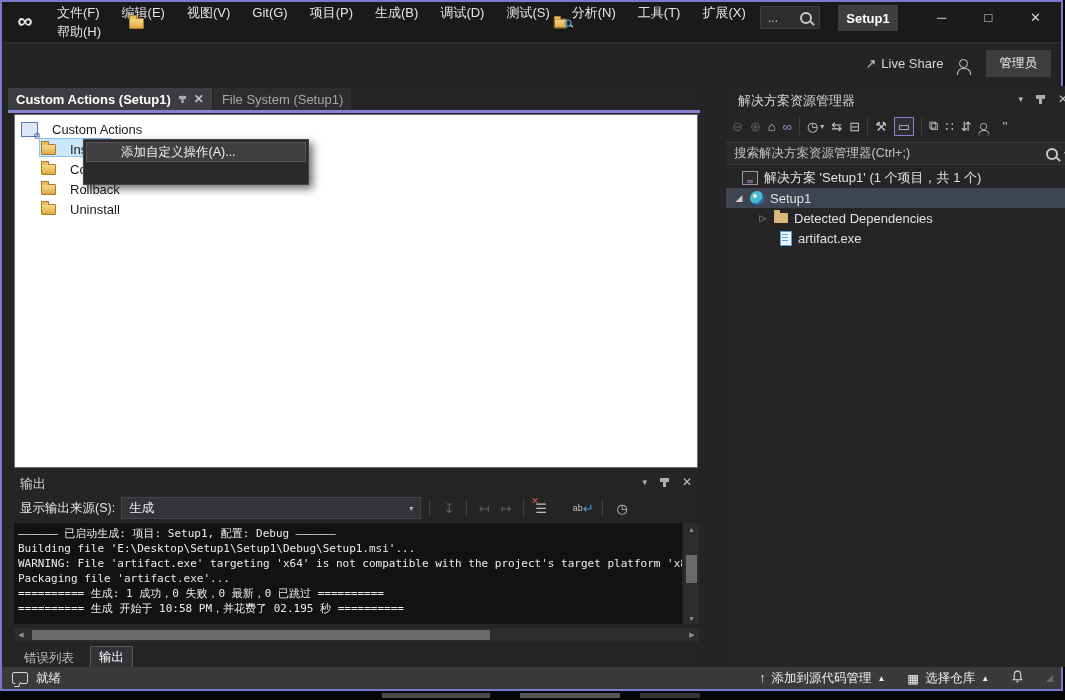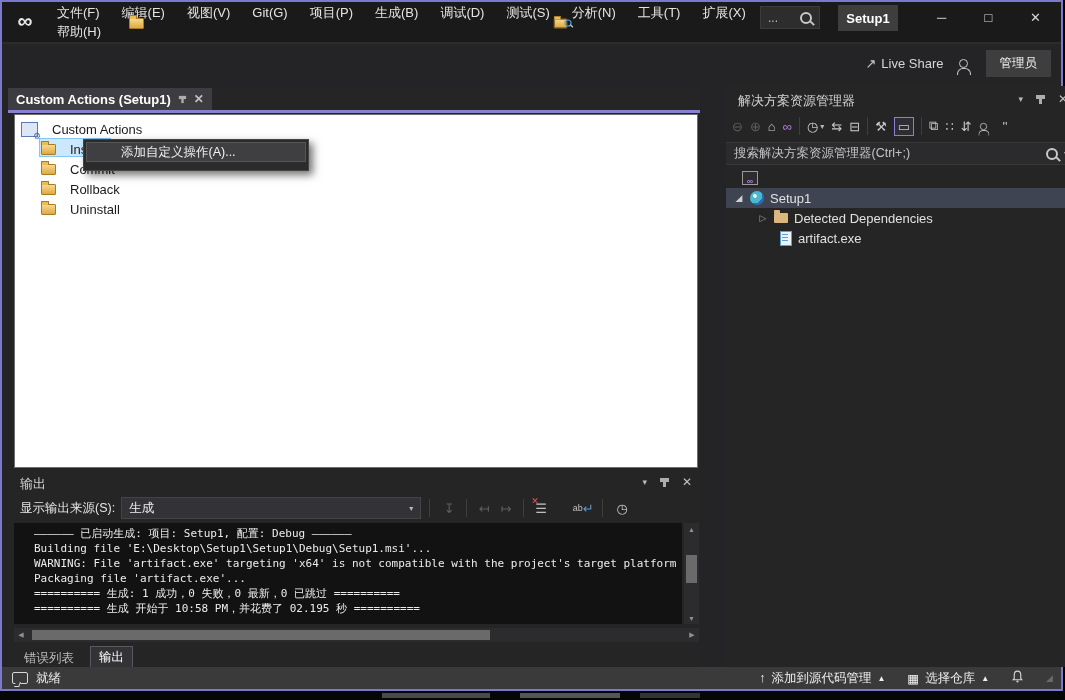--- a/index.html
+++ b/index.html
@@ -51,21 +51,21 @@
   .tab.active{background:#3c3c41;color:#fff;font-weight:bold}
   .tab.inactive{background:#2d2d30;color:#a6a6a6;margin-left:2px}
   .tabicons{position:absolute;right:10px;top:88px;display:flex;gap:14px;align-items:center}
   #tabline{left:6px;top:108px;width:692px;height:3px;background:#8583d1}
   #editor{left:12px;top:112px;width:684px;height:354px;background:#fff;border:1px solid #6e6e6e;box-sizing:border-box}
   .etree-row{position:absolute;height:20px;display:flex;align-items:center;font-size:13px;color:#1a1a1a;gap:14px}
   .ca-ico{display:inline-block;width:15px;height:13px;background:#dde6f5;border:1px solid #5a7ab5;position:relative}
   .ca-ico::after{content:'⚙';position:absolute;right:-4px;bottom:-5px;font-size:9px;color:#4d6fae}
   .sel-install{position:absolute;left:24px;top:23px;width:72px;height:19px;background:#cce8ff;border:1px solid #84c5f2;box-sizing:border-box}
   
-  #ctxmenu{left:81px;top:137px;width:226px;height:32px;background:#2b2b2c;border:1px solid #454548;
+  #ctxmenu{left:81px;top:137px;width:226px;height:46px;background:#2b2b2c;border:1px solid #454548;
     box-shadow:4px 4px 8px rgba(0,0,0,.55);box-sizing:border-box;z-index:50}
   .mi{position:absolute;left:2px;right:2px;height:20px;display:flex;align-items:center;font-size:12.5px}
   .mi.hl{background:#3f3f42;border:1px solid #55555a;box-sizing:border-box;color:#f2f2f2}
   .mi.dis{color:#767676}
   .mi .lbl{margin-left:34px}
   .mi .sc{position:absolute;right:14px}
   .clip{display:inline-block;width:9px;height:11px;border:1px solid #6f6f6f;position:absolute;left:10px;top:4px}
   .clip::before{content:'';position:absolute;top:-3px;left:2px;width:4px;height:2px;border:1px solid #6f6f6f;background:#2b2b2c}
   
   #sepanel{left:724px;top:84px;width:350px;height:581px;background:#252526}
@@ -98,21 +98,21 @@
   .outtitle{position:absolute;left:12px;top:5px;font-size:13px;color:#d2d2d2}
   .outticons{position:absolute;right:8px;top:5px;display:flex;gap:12px;align-items:center}
   .outtb{position:absolute;left:0;top:24px;height:28px;display:flex;align-items:center;padding-left:12px}
   .outlabel{color:#e4e4e4;font-size:12.5px;margin-right:6px}
   .outcombo{width:300px;height:22px;background:#333337;border:1px solid #434348;color:#f2f2f2;font-size:12.5px;
     display:flex;align-items:center;justify-content:space-between;padding:0 7px;box-sizing:border-box}
   .oti{display:inline-flex;align-items:center;justify-content:center;min-width:22px;height:22px;font-size:13px;color:#c0c0c0}
   .oti.dis{color:#5f5f5f}
   .console{position:absolute;left:6px;top:53px;width:668px;height:101px;background:#121212;
     font-family:"DejaVu Sans Mono",monospace;font-size:11px;line-height:15px;color:#ececec;
-    padding:3px 20px;box-sizing:border-box;white-space:pre;overflow:hidden}
+    padding:3px 4px;box-sizing:border-box;white-space:pre;overflow:hidden}
   .vscroll{position:absolute;left:676px;top:53px;width:15px;height:101px;background:#2c2c2e}
   .vthumb{position:absolute;left:2px;top:32px;width:11px;height:28px;background:#6a6a6a}
   .sarrow{position:absolute;left:0;width:15px;height:12px;color:#909090;font-size:7px;display:flex;align-items:center;justify-content:center}
   .hscroll{position:absolute;left:6px;top:158px;width:685px;height:14px;background:#2c2c2e}
   .hthumb{position:absolute;left:18px;top:2px;width:458px;height:10px;background:#6a6a6a}
   .harrow{position:absolute;top:0;width:14px;height:14px;color:#909090;font-size:7px;display:flex;align-items:center;justify-content:center}
   .outtabs{position:absolute;left:8px;top:176px;display:flex;gap:8px;align-items:flex-end}
   .outtab{font-size:12.5px;padding:2px 8px}
   .outtab.inactive{color:#bdbdbd}
   .outtab.active{color:#fff;background:#333337;border:1px solid #5a5a5e}
@@ -209,20 +209,23 @@
     </span>
     <span><span class="person"></span></span>
     <span class="adminbtn">管理员</span>
   </div>
 
   <div id="tabstrip" class="abs">
     <div class="tab active">
       <span>Custom Actions (Setup1)</span>
       <span class="pin" style="transform:scale(.8);margin-left:10px"></span>
       <span class="xg" style="margin-left:6px">✕</span>
+    </div>
+    <div class="tab inactive">
+      <span>File System (Setup1)</span>
     </div>
   </div>
   <div class="tabicons">
     <span class="caret" style="font-size:9px">▾</span>
     <span style="color:#c0c0c0;font-size:13px">⚙</span>
   </div>
   <div id="tabline" class="abs"></div>
 
   <div id="editor" class="abs">
     <div class="sel-install"></div>
@@ -282,20 +285,21 @@
         </span>
       <span class="seicon" style="margin-left:4px">''</span>
     </div>
     <div class="sesearch">
       <span class="ph">搜索解决方案资源管理器(Ctrl+;)</span>
       <span class="mag"></span>
       <span class="caret" style="margin-left:6px">▾</span>
     </div>
     <div class="serow" style="top:82px;padding-left:16px">
       <span class="slnico"><span>∞</span></span>
+      <span>解决方案 'Setup1' (1 个项目，共 1 个)</span>
     </div>
     <div class="serow sel" style="top:102px;padding-left:8px">
       <span class="exp">◢</span>
       <span class="disc"></span>
       <span>Setup1</span>
     </div>
     <div class="serow" style="top:122px;padding-left:32px">
       <span class="exp hollow">▷</span>
       <span class="sefld"></span>
       <span>Detected Dependencies</span>

